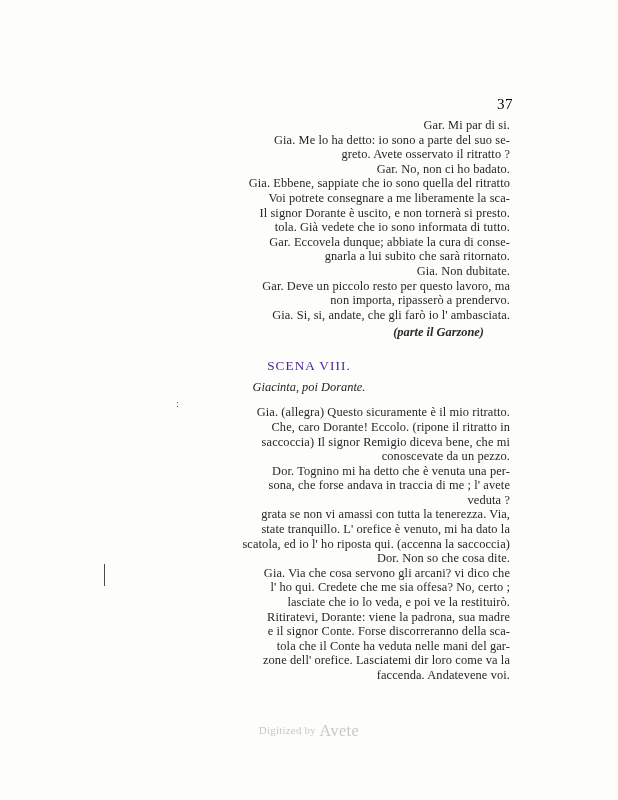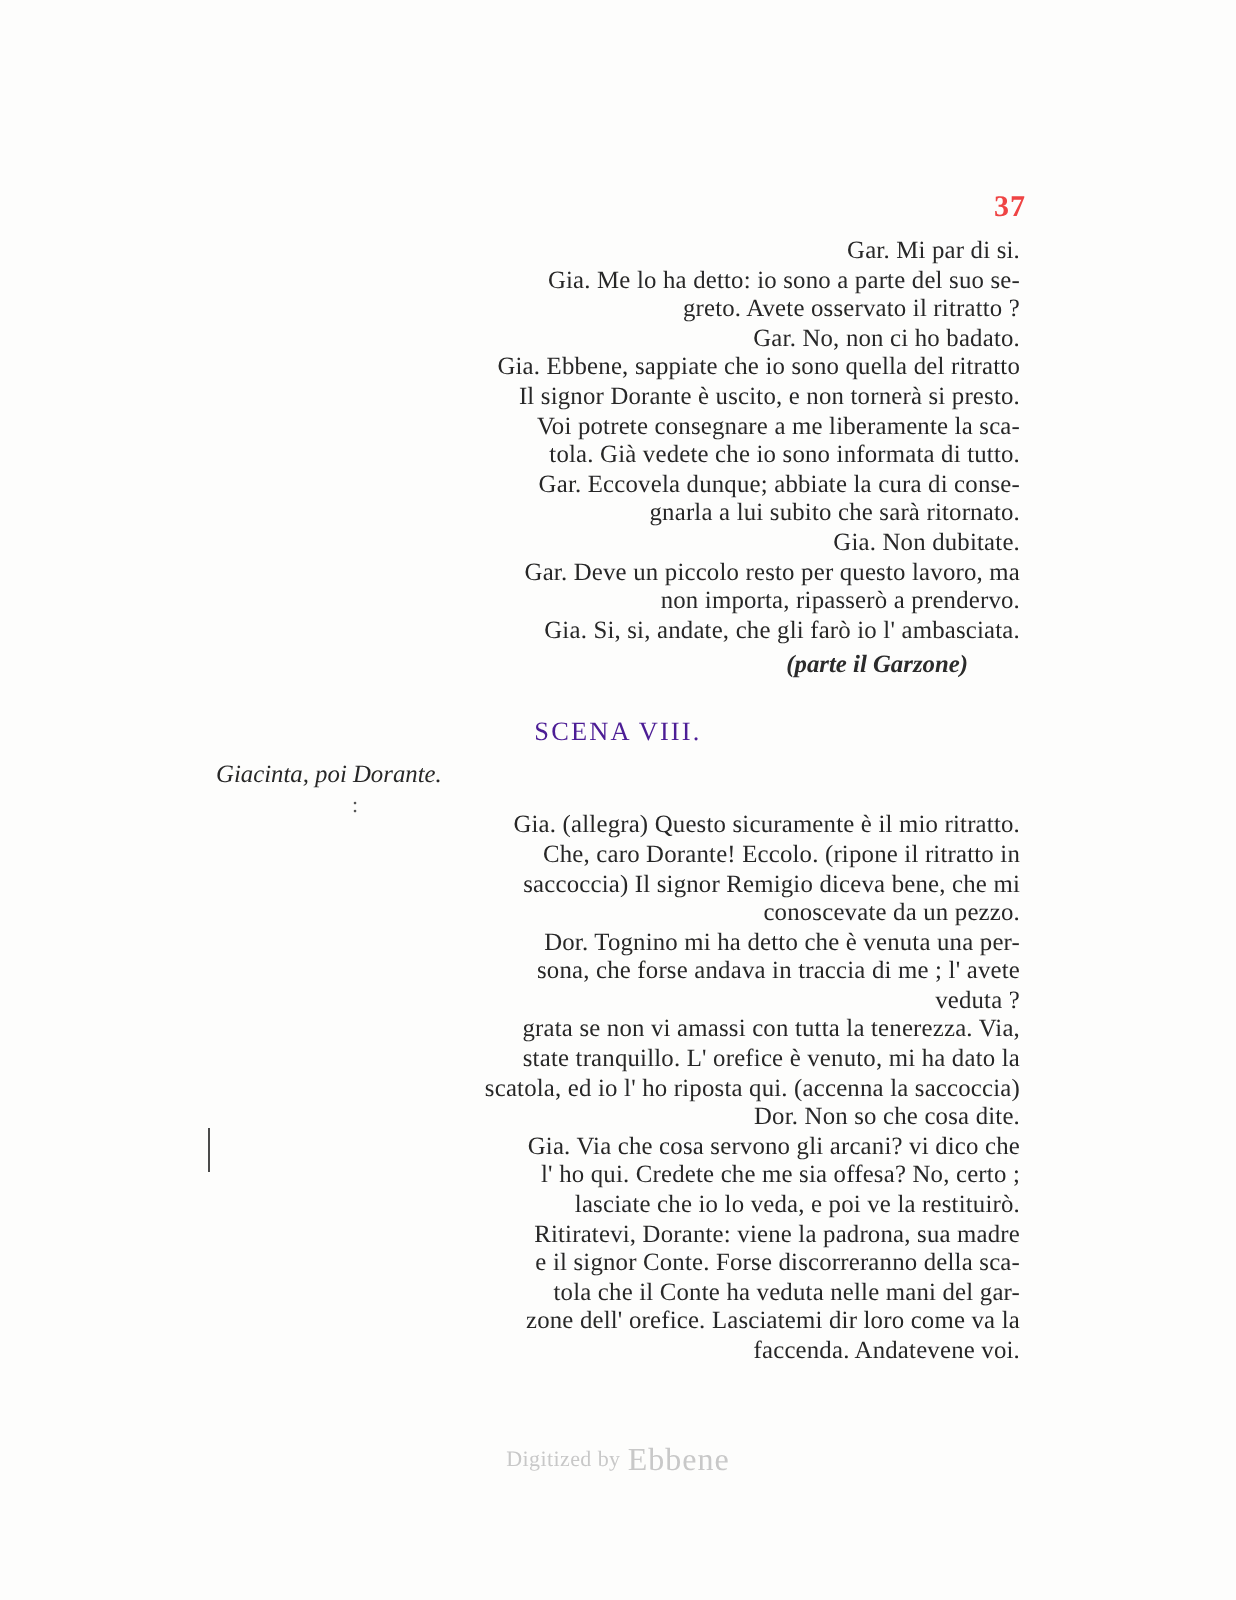--- a/index.html
+++ b/index.html
@@ -20,24 +20,24 @@
     left: 0; top: 0;
     width: 618px;
     height: 800px;
     background: #fdfdfc;
   }
   .page-number {
     position: absolute;
     right: 105px;
     top: 96px;
     font-family: "Liberation Serif", serif;
-    font-weight: bold;
+    font-weight: normal;
     font-size: 15px;
     letter-spacing: 0.5px;
-    color: #ef4444;
+    color: #000000;
   }
   .text-block {
     position: absolute;
     left: 108px;
     top: 118px;
     width: 402px;
   }
   .line {
     font-size: 12.4px;
     line-height: 14.6px;
@@ -59,21 +59,21 @@
   }
   .scene-head {
     text-align: center;
     font-size: 13.2px;
     letter-spacing: 1.1px;
     margin-top: 18px;
     margin-bottom: 2px;
     color: #4c1d95;
   }
   .scene-cast {
-    text-align: left;
+    text-align: center;
     font-style: italic;
     font-size: 12.4px;
     margin-top: 6px;
     margin-bottom: 10px;
     color: #272727;
   }
   .dot-marker {
     position: absolute;
     left: 176px;
     top: 397px;
@@ -116,22 +116,22 @@
 
   <div class="page-number">37</div>
 
   <div class="text-block">
 
     <div class="line">Gar. Mi par di si.</div>
     <div class="line">Gia. Me lo ha detto: io sono a parte del suo se-</div>
     <div class="line indent-2">greto. Avete osservato il ritratto ?</div>
     <div class="line">Gar. No, non ci ho badato.</div>
     <div class="line">Gia. Ebbene, sappiate che io sono quella del ritratto</div>
+    <div class="line indent-1">Voi potrete consegnare a me liberamente la sca-</div>
     <div class="line indent-1">Il signor Dorante è uscito, e non tornerà si presto.</div>
-    <div class="line indent-1">Voi potrete consegnare a me liberamente la sca-</div>
     <div class="line indent-1">tola. Già vedete che io sono informata di tutto.</div>
     <div class="line">Gar. Eccovela dunque; abbiate la cura di conse-</div>
     <div class="line indent-1">gnarla a lui subito che sarà ritornato.</div>
     <div class="line">Gia. Non dubitate.</div>
     <div class="line">Gar. Deve un piccolo resto per questo lavoro, ma</div>
     <div class="line indent-1">non importa, ripasserò a prendervo.</div>
     <div class="line">Gia. Si, si, andate, che gli farò io l' ambasciata.</div>
 
     <div class="stage-right">(parte il Garzone)</div>
 
@@ -158,16 +158,16 @@
     <div class="line indent-1">zone dell' orefice. Lasciatemi dir loro come va la</div>
     <div class="line indent-1">faccenda. Andatevene voi.</div>
 
   </div>
 
   <div class="dot-marker">:</div>
   <div class="bar-marker"></div>
 
   <div class="watermark">
     <span class="small">Digitized by</span>
-    <span class="brand">Ebbene</span>
+    <span class="brand">Avete</span>
   </div>
 
 </div>
 
 </body></html>

